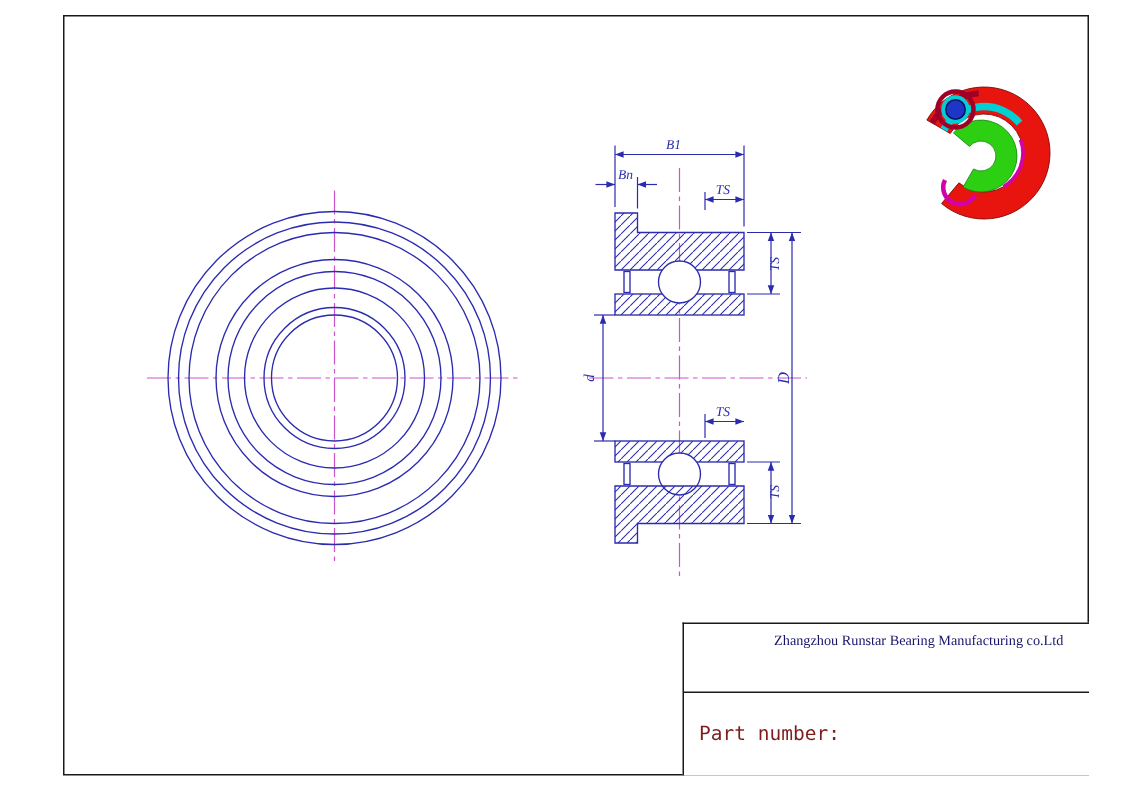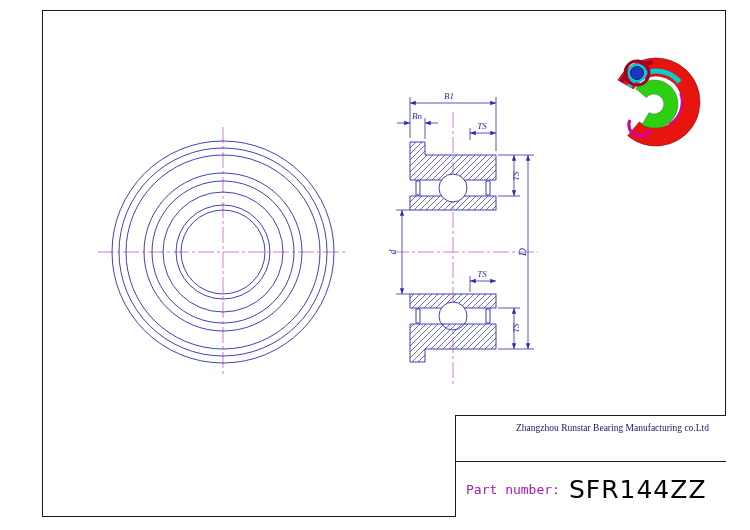--- a/index.html
+++ b/index.html
@@ -25,21 +25,21 @@
     font-family:Liberation Serif, serif;font-size:9.5px;color:#16166b;
     white-space:nowrap;display:block;margin-left:43px;
   }
   .website{
     font-family:"DejaVu Sans Mono", monospace;font-size:8px;color:#2a2ad0;
     display:block;margin-top:4px;
   }
   .tb-row2{
     height:54px;display:flex;align-items:center;gap:9px;padding-left:10px;
   }
-  .part-label{font-family:"DejaVu Sans Mono", monospace;font-size:13px;color:#a21caf;}
+  .part-label{font-family:"DejaVu Sans Mono", monospace;font-size:13px;color:#7f1d1d;}
   .part-number{font-family:"DejaVu Sans", sans-serif;font-size:25px;color:#050505;letter-spacing:1px;}
 </style>
 </head>
 <body>
 
 <div class="frame"></div>
 
 <svg class="draw" width="750" height="530" viewBox="0 0 750 530">
   <defs>
     <pattern id="hatch" patternUnits="userSpaceOnUse" width="6" height="6">
@@ -146,15 +146,14 @@
     <circle cx="637" cy="73" r="6.5" stroke="#0a1060" stroke-width="1" fill="#1d36c8"></circle>
   </g>
 </svg>
 
 <div class="title-block">
   <div class="tb-row1">
     <span class="company">Zhangzhou Runstar Bearing Manufacturing co.Ltd</span>
   </div>
   <div class="tb-row2">
     <span class="part-label">Part number:</span>
-    <span class="part-number">SFR144ZZ</span>
   </div>
 </div>
 
 </body></html>

